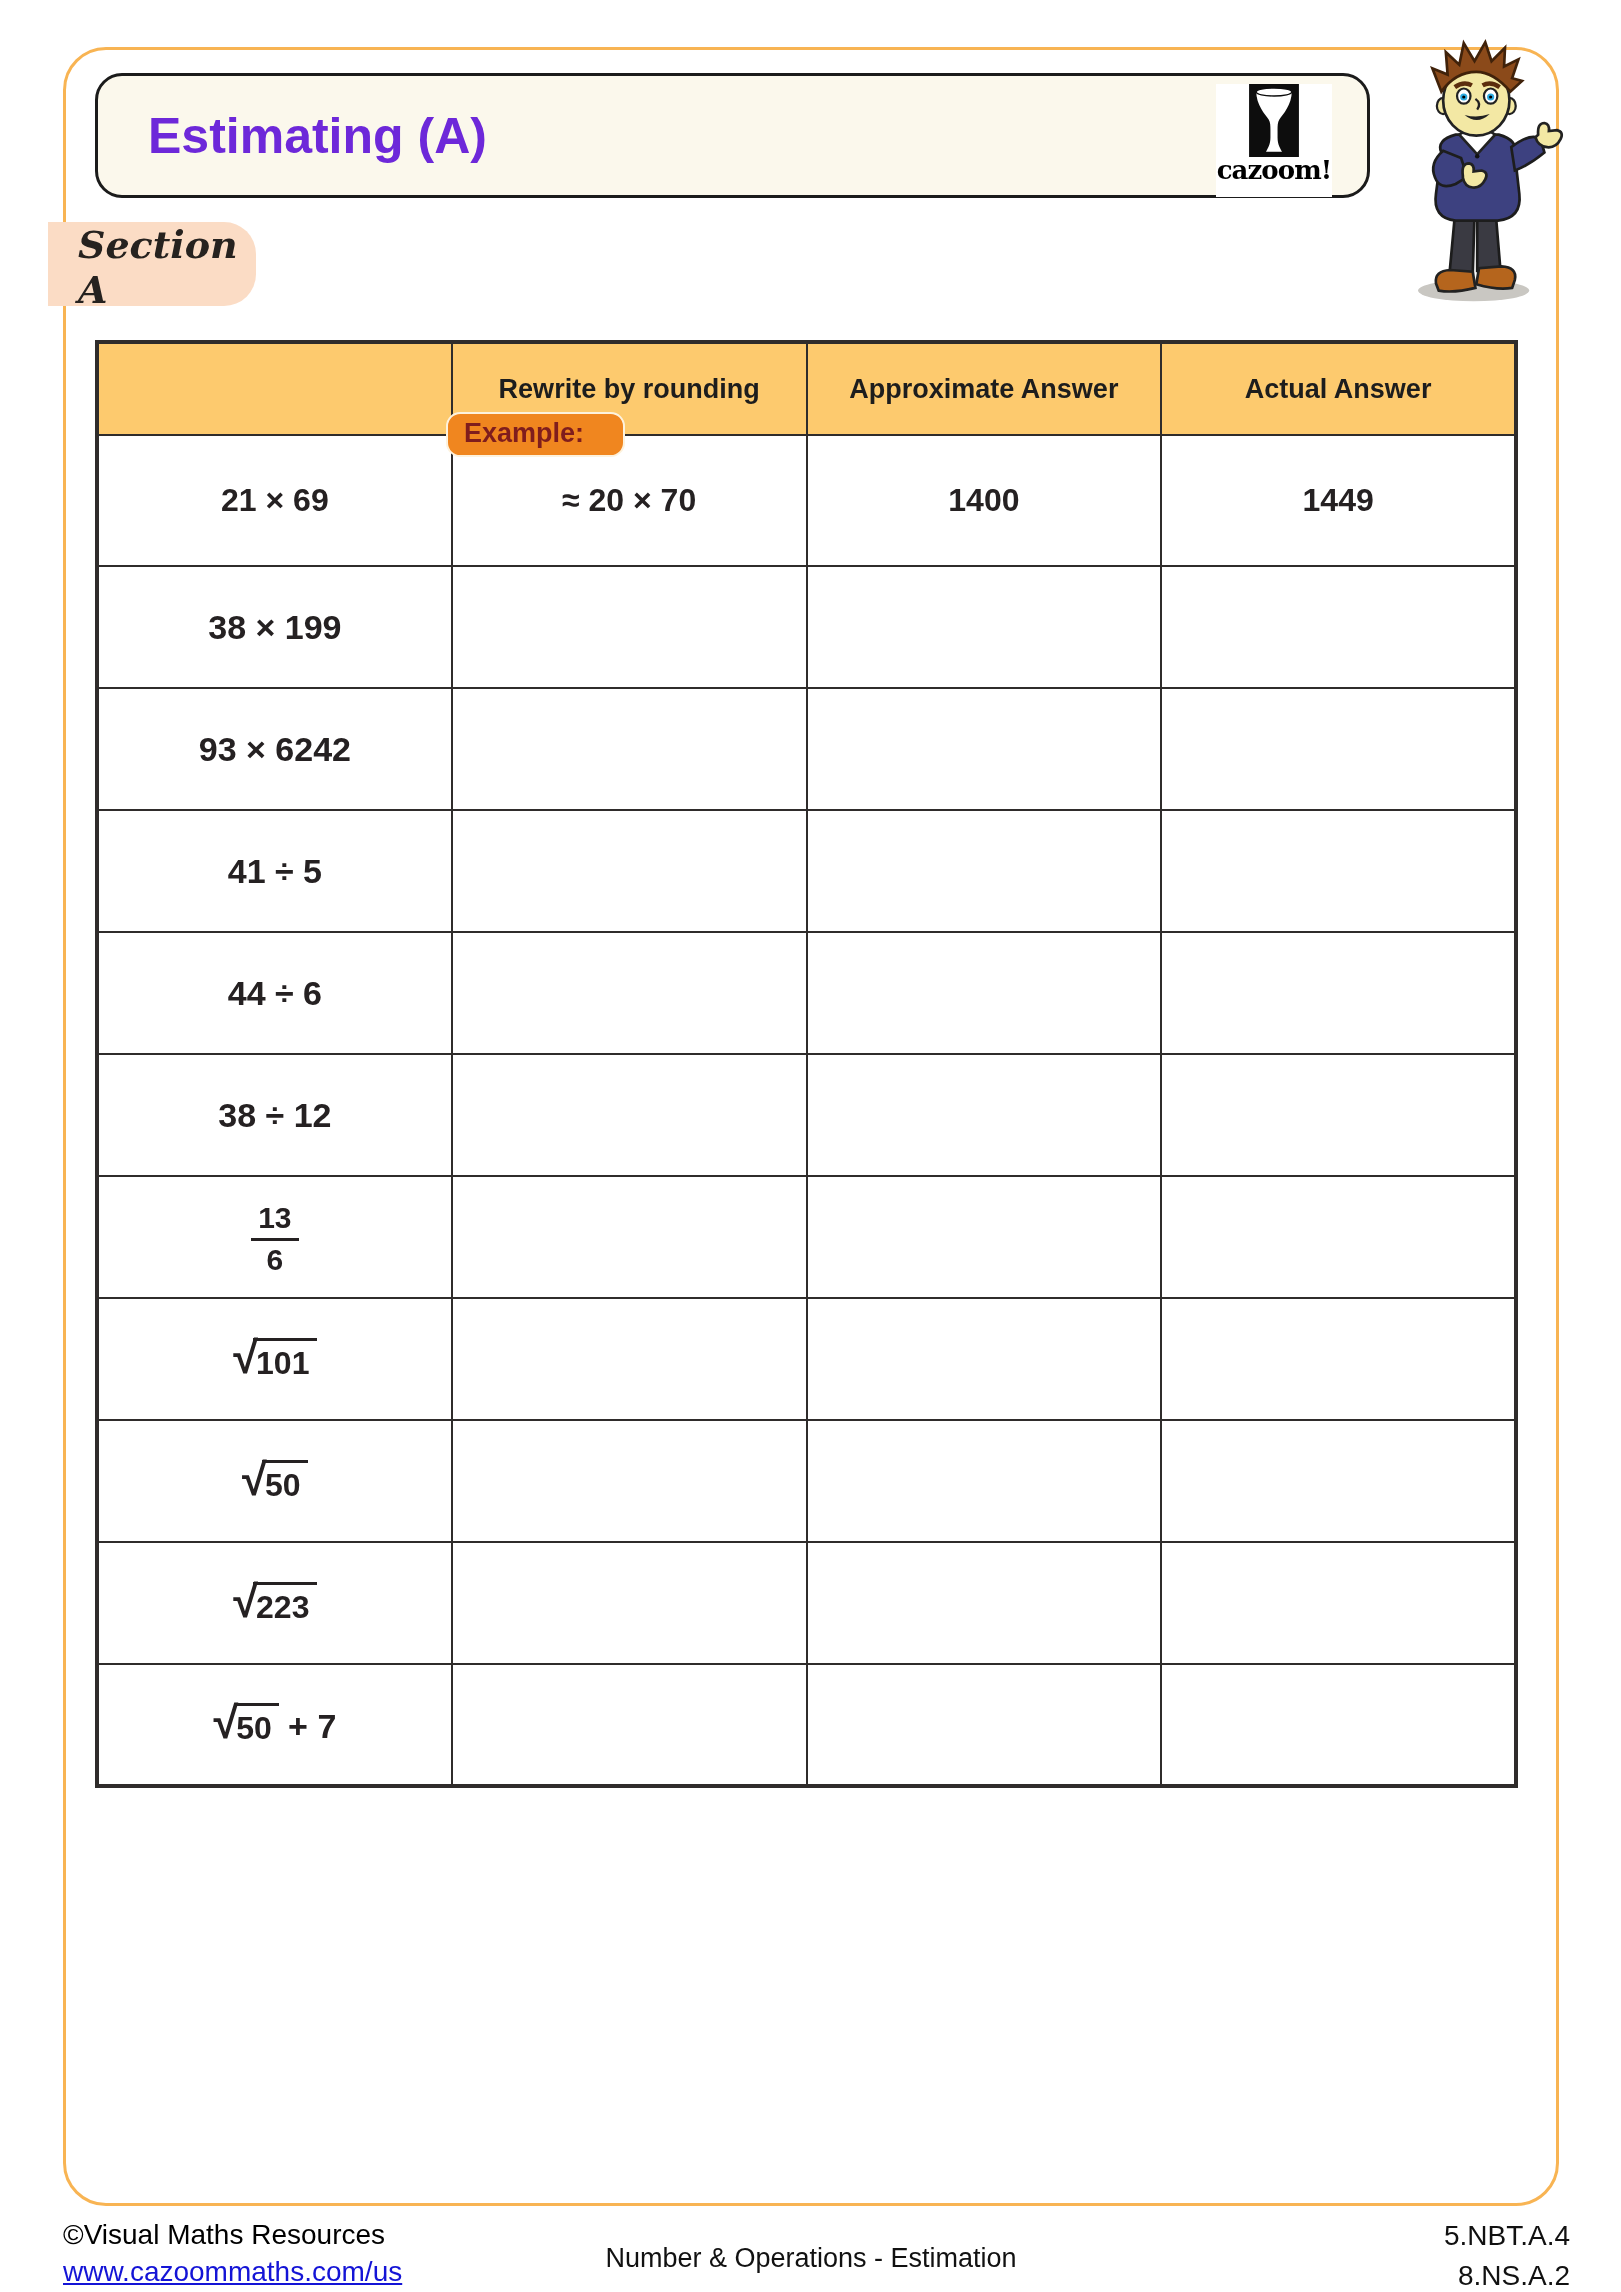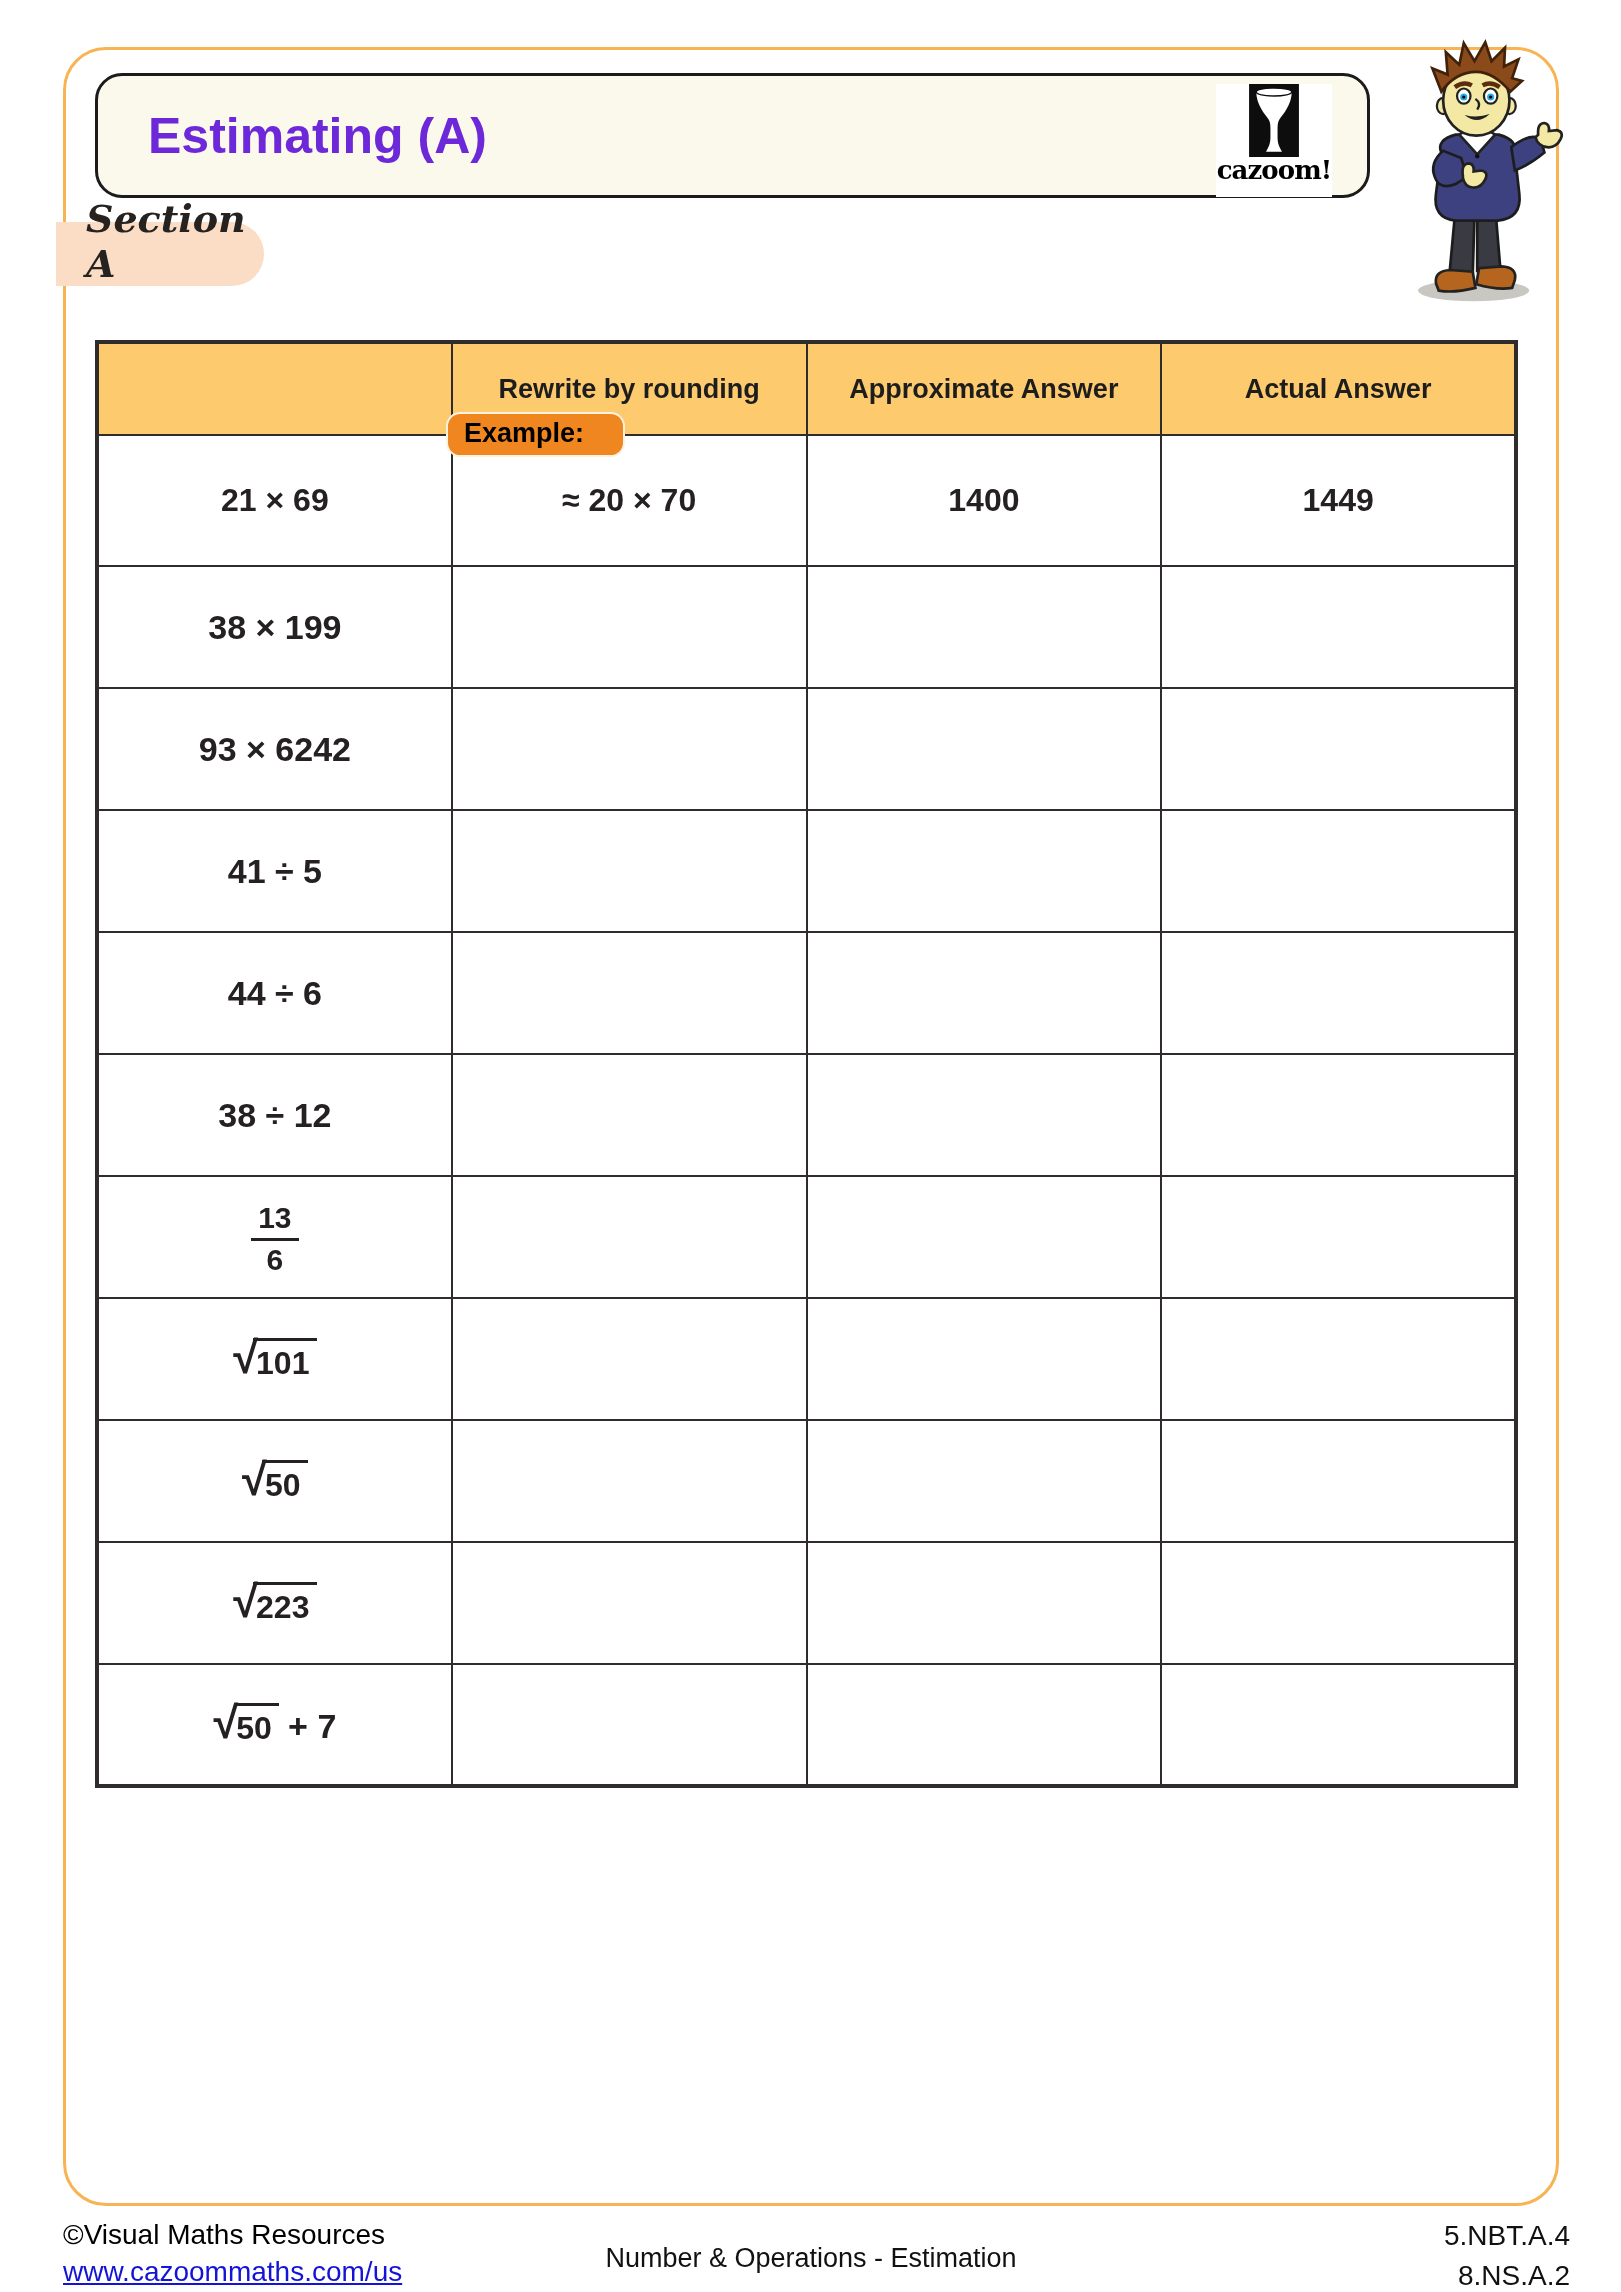--- a/index.html
+++ b/index.html
@@ -19,23 +19,23 @@
   
   .cazoom-box{position:absolute;left:1216px;top:84px;width:116px;height:113px;background:#ffffff;
               display:flex;flex-direction:column;align-items:center;justify-content:flex-start;}
   .cazoom-text{font-family:"DejaVu Serif",serif;font-weight:bold;font-size:26px;
                letter-spacing:-0.9px;color:#000;margin-top:-1.8px;}
 
   
   .mascot{position:absolute;left:1384px;top:36px;width:190px;height:269px;}
 
   
-  .section-badge{position:absolute;left:56px;top:222px;width:208px;height:64px;
+  .section-badge{position:absolute;left:48px;top:222px;width:208px;height:84px;
                  background:#fbdcc5;border-radius:0 32px 32px 0;
-                 display:flex;align-items:flex-end;}
+                 display:flex;align-items:flex-start;}
   .section-label{margin-left:30px;font-family:"DejaVu Serif",serif;font-style:italic;
                  font-weight:bold;font-size:38px;color:#26221f;}
 
   
   table.worksheet{position:absolute;left:95px;top:340px;width:1423px;
                   border-collapse:collapse;table-layout:fixed;
                   border:4.5px solid #2f2c2b;}
   table.worksheet th, table.worksheet td{border:2.7px solid #2f2c2b;text-align:center;
                   vertical-align:middle;padding:0;}
   tr.head-row{height:93px;}
@@ -44,21 +44,21 @@
   tr.example-row td{font-size:32px;font-weight:bold;background:#ffffff;}
   td.ex-black{border-bottom:4.5px solid #2f2c2b;}
   td.ex-orange{border:6.3px solid #ef861f;}
   tr.data-row{height:122px;}
   td.expr-cell{font-size:34px;font-weight:bold;background:#ffffff;color:#252122;}
   td.answer-cell{background:#ffffff;}
 
   
   .example-badge{position:absolute;left:446px;top:412px;height:45px;min-width:179px;
                  background:#f0861f;border:2.7px solid #fdf2dd;border-radius:14.3px;
-                 color:#000000;font-weight:bold;font-size:27px;
+                 color:#7f1d1d;font-weight:bold;font-size:27px;
                  display:flex;align-items:center;padding:0 23px 1.8px 16px;box-sizing:border-box;}
 
   
   .frac{display:inline-flex;flex-direction:column;align-items:center;line-height:1.12;
         font-size:30px;font-weight:bold;}
   .frac .num{padding:0 7.2px 2.7px;border-bottom:3.6px solid #252122;}
   .frac .den{padding-top:2.7px;}
   .sqrt{display:inline-flex;align-items:flex-start;font-weight:bold;}
   .sqrt .sign{font-size:45px;line-height:0.9;font-weight:bold;}
   .sqrt .radicand{border-top:3.6px solid #252122;margin-left:-4.5px;

